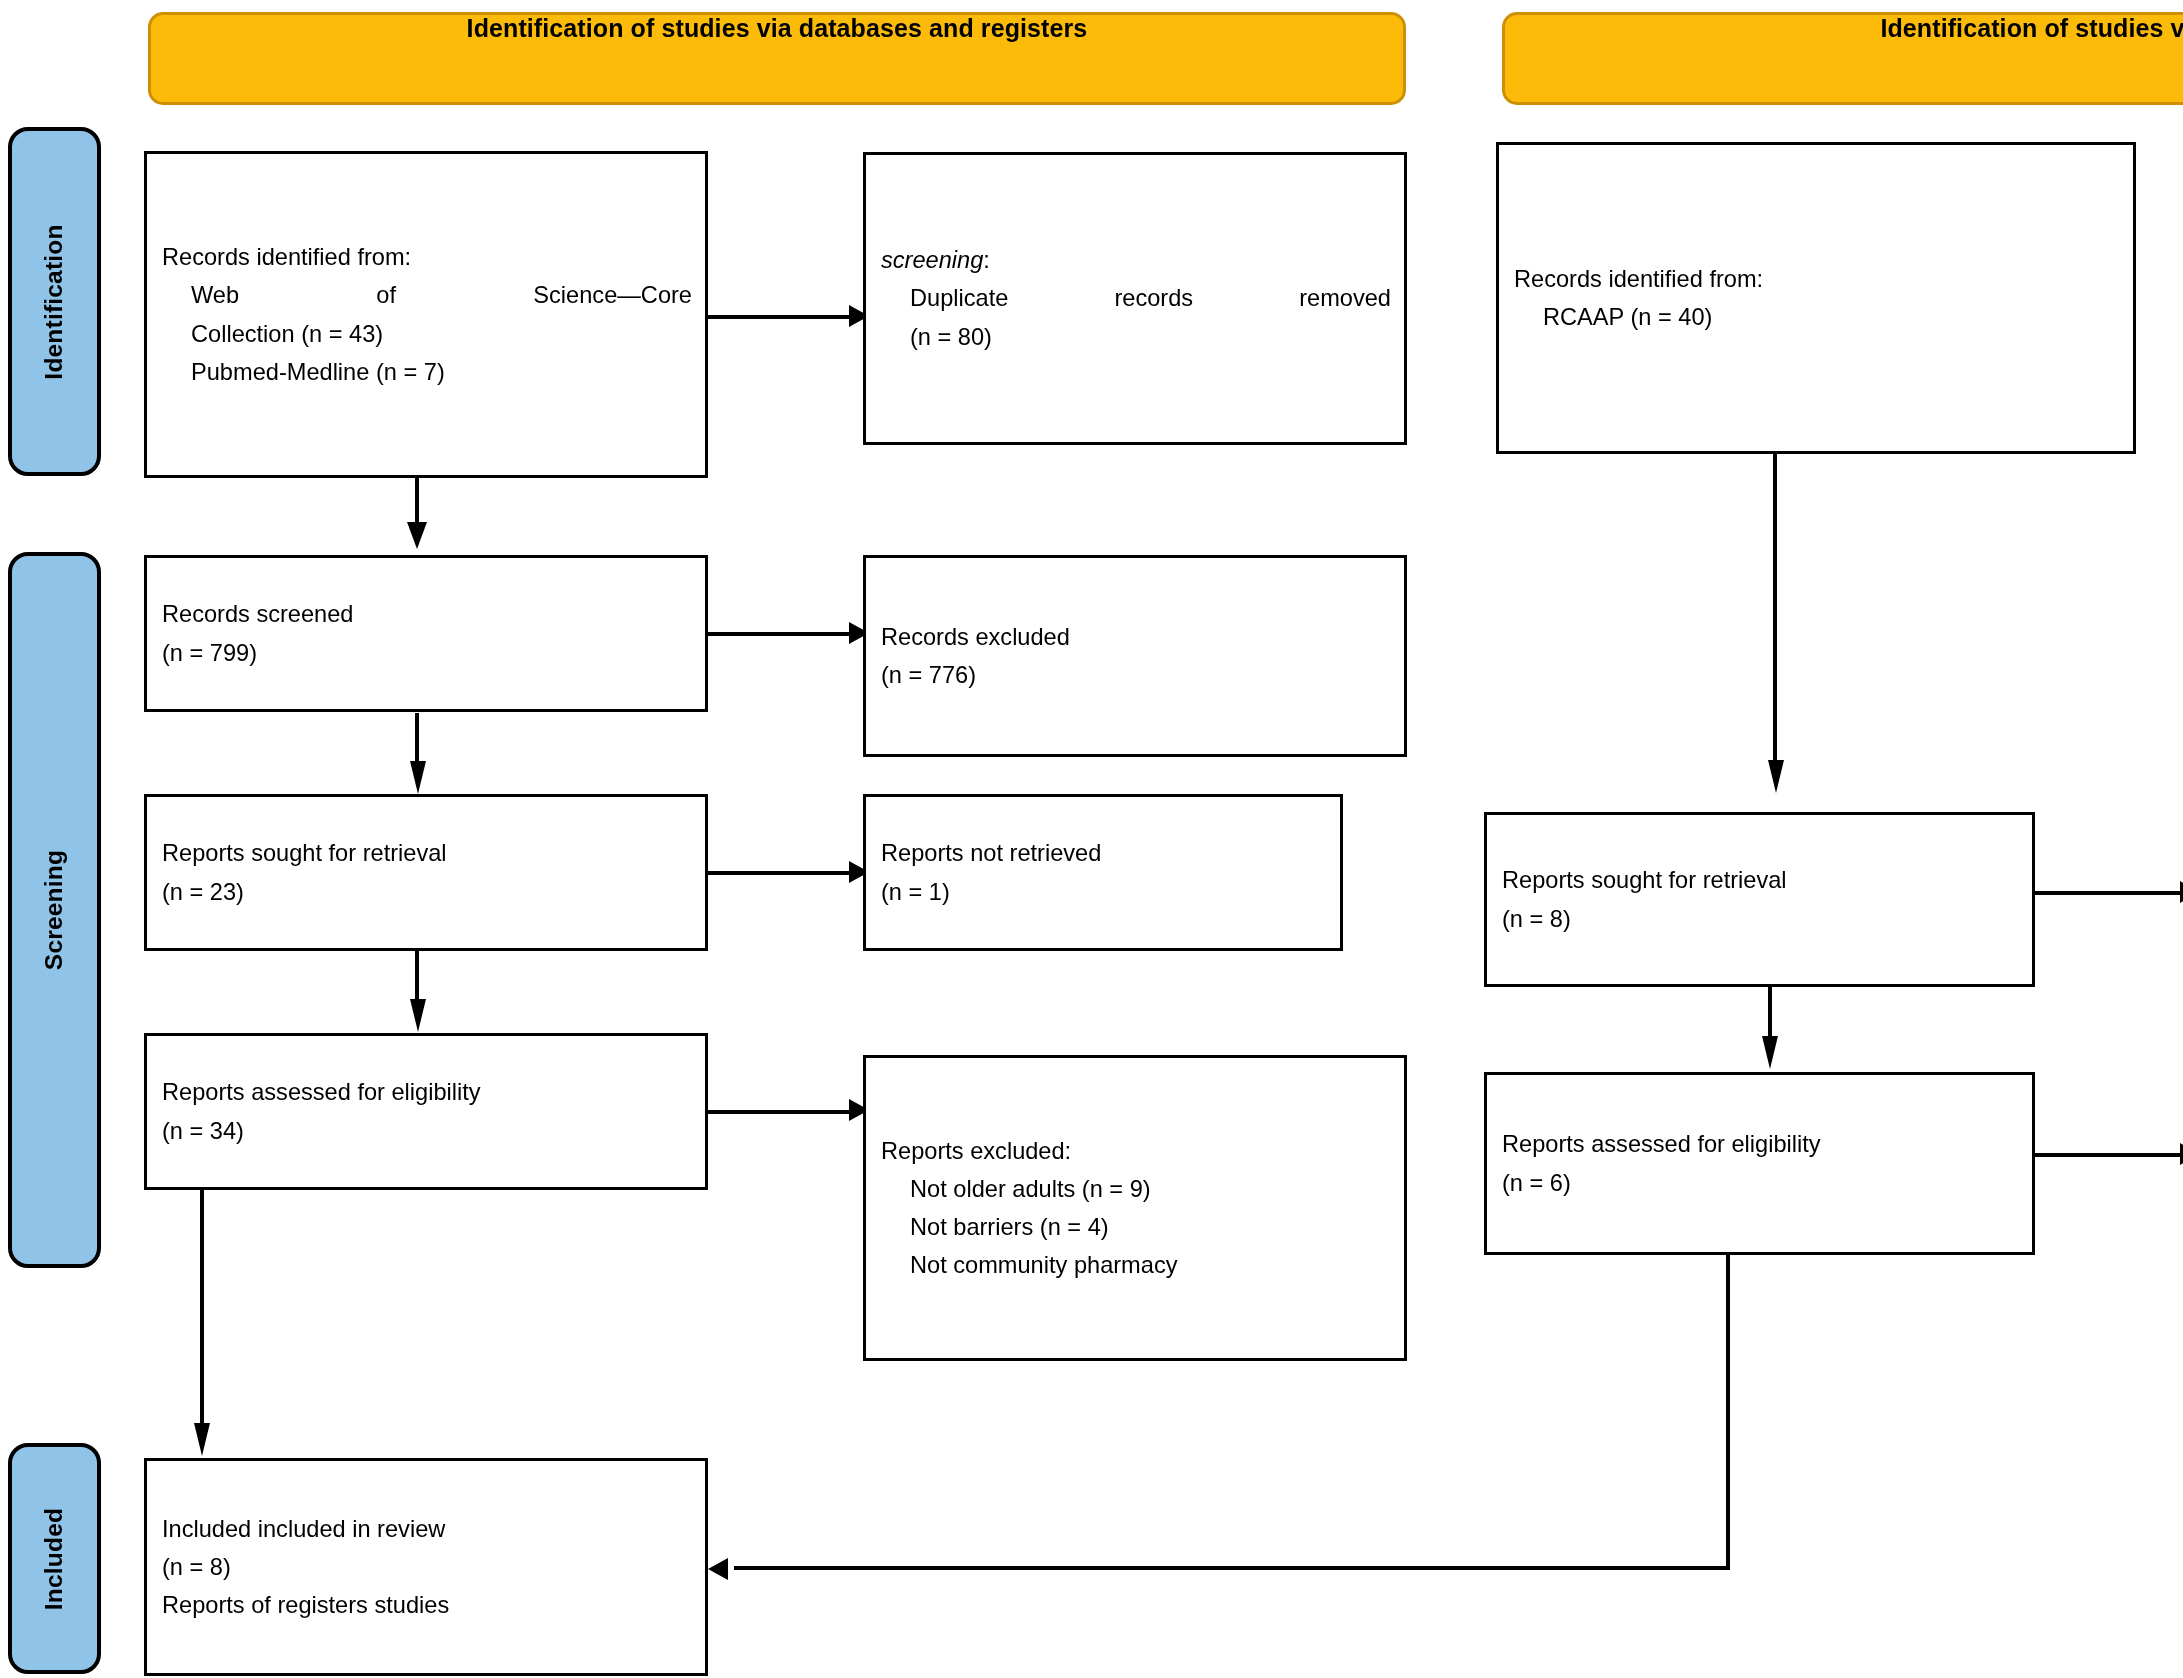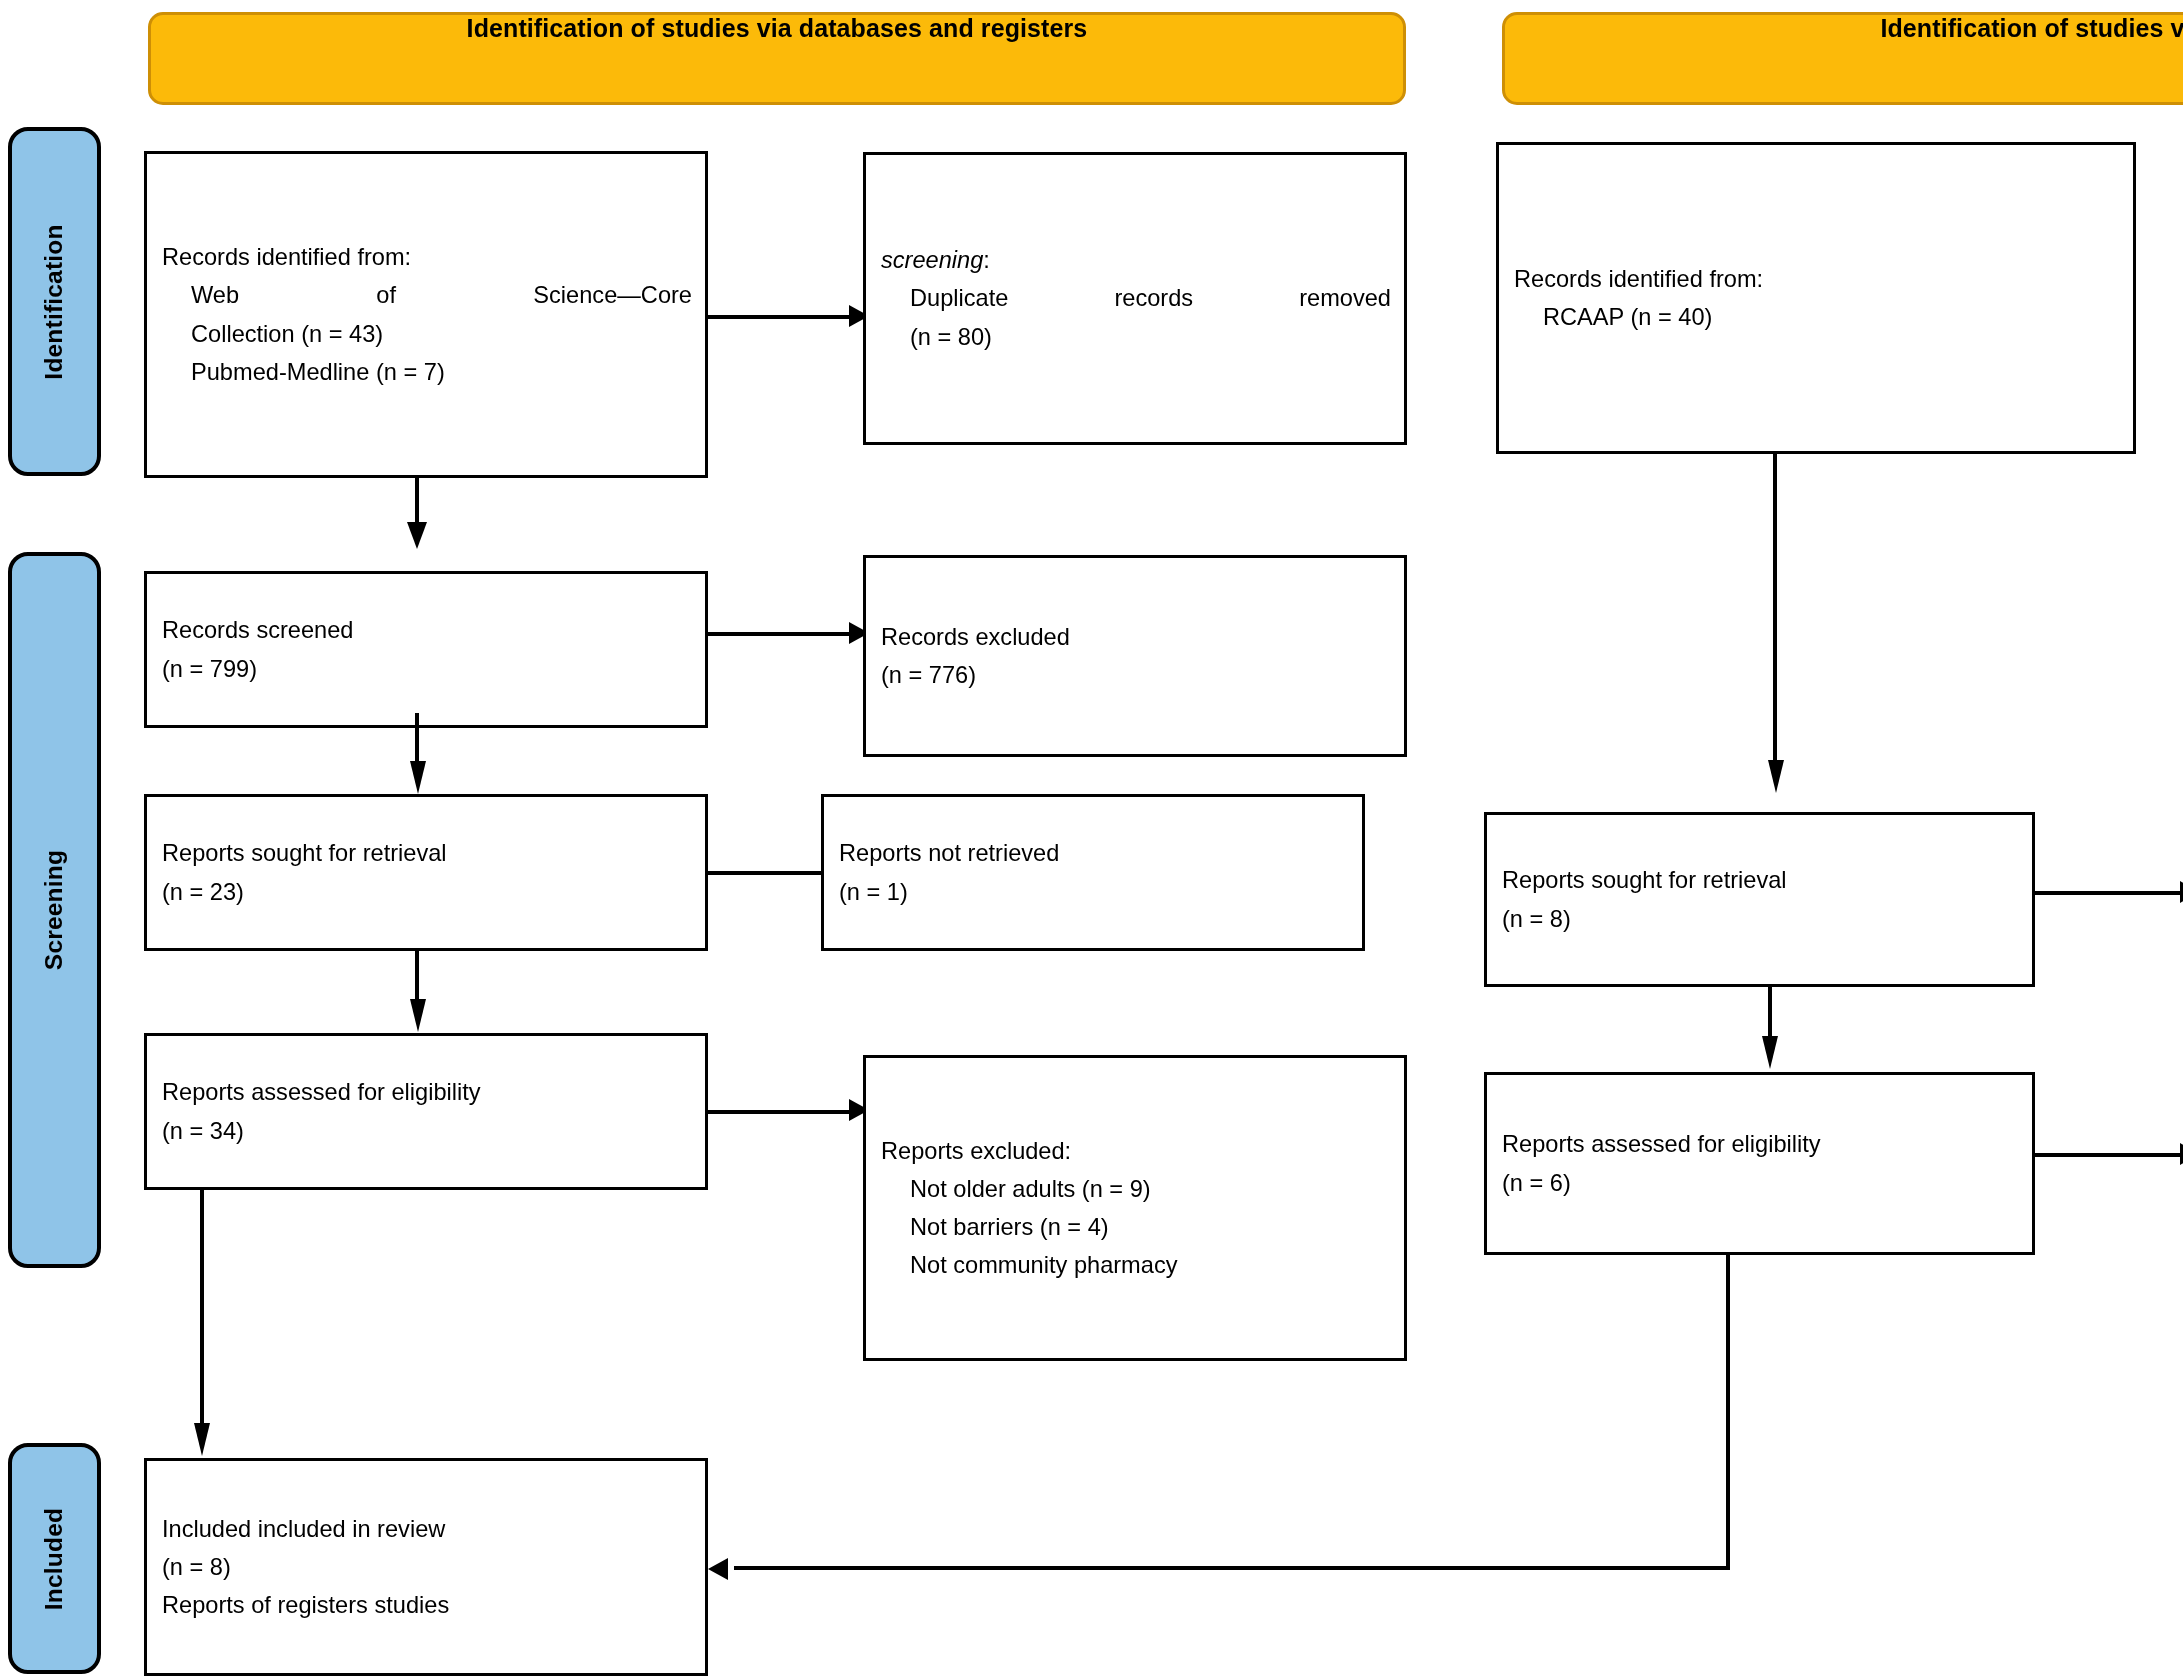--- a/index.html
+++ b/index.html
@@ -169,21 +169,21 @@
   </div>
 
   <div class="node" style="left:1496px; top:142px; width:640px; height:312px;">
     <p>Records identified from:</p>
     <p class="indent">RCAAP (n = 40)</p>
   </div>
 
   <div class="vline" style="left:415px; top:478px; height:55px;"></div>
   <div class="arrow-down" style="left:407px; top:522px;"></div>
 
-  <div class="node" style="left:144px; top:571px; width:564px; height:157px;">
+  <div class="node" style="left:144px; top:555px; width:564px; height:157px;">
     <p>Records screened</p>
     <p>(n = 799)</p>
   </div>
 
   <div class="hline" style="left:708px; top:632px; width:144px;"></div>
   <div class="arrow-right" style="left:849px; top:622px;"></div>
 
   <div class="node" style="left:863px; top:555px; width:544px; height:202px;">
     <p>Records excluded</p>
     <p>(n = 776)</p>
@@ -196,21 +196,21 @@
   <div class="arrow-down thin" style="left:410px; top:761px;"></div>
 
   <div class="node" style="left:144px; top:794px; width:564px; height:157px;">
     <p>Reports sought for retrieval</p>
     <p>(n = 23)</p>
   </div>
 
   <div class="hline" style="left:708px; top:871px; width:144px;"></div>
   <div class="arrow-right" style="left:849px; top:861px;"></div>
 
-  <div class="node" style="left:821px; top:794px; width:544px; height:157px;justify-content:center;">
+  <div class="node" style="left:863px; top:794px; width:480px; height:157px;justify-content:center;">
     <p>Reports not retrieved</p>
     <p>(n = 1)</p>
   </div>
 
   <div class="node" style="left:1484px; top:812px; width:551px; height:175px;">
     <p>Reports sought for retrieval</p>
     <p>(n = 8)</p>
   </div>
 
   <div class="hline" style="left:2035px; top:891px; width:148px;"></div>

